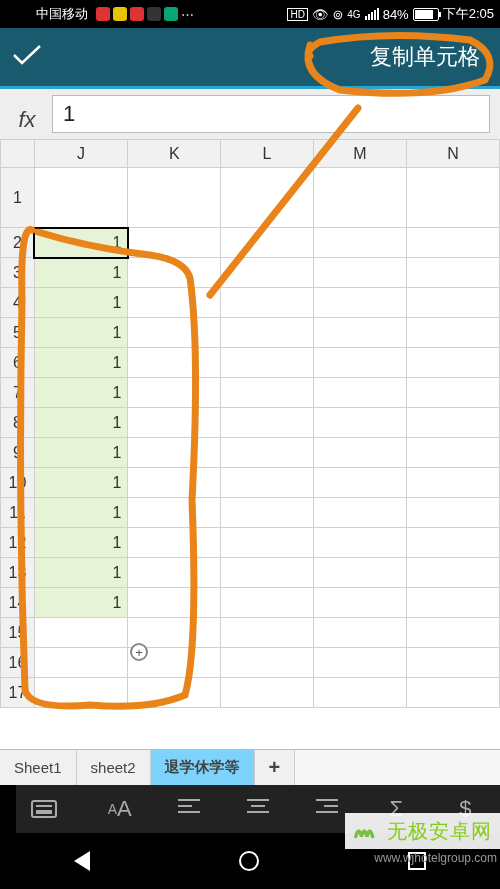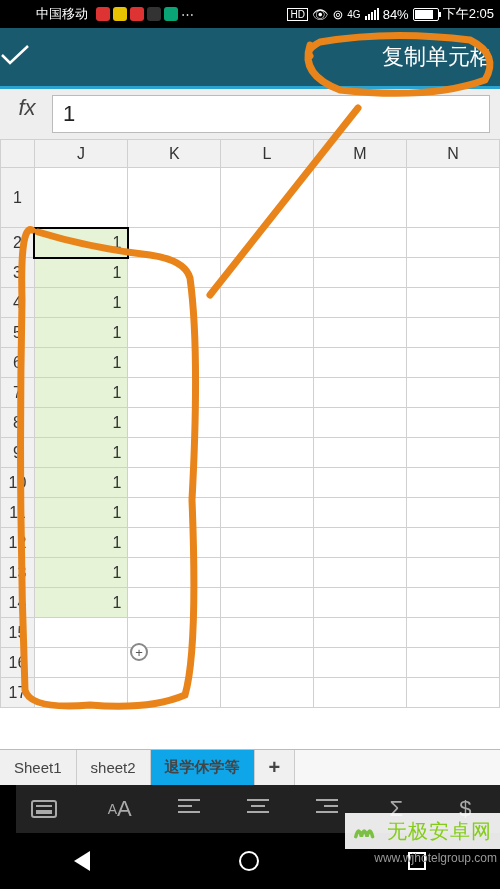--- a/index.html
+++ b/index.html
@@ -12,27 +12,27 @@
   .app-dot { width: 14px; height: 14px; border-radius: 3px; display: inline-block; }
   .app-dots { display: flex; gap: 3px; margin-left: 4px; }
   .batt { width: 26px; height: 13px; border: 1px solid #fff; border-radius: 2px; position: relative; display: inline-block; }
   .batt::after { content: ''; position: absolute; right: -3px; top: 3px; width: 2px; height: 5px; background: #fff; }
   .batt-fill { position: absolute; left: 1px; top: 1px; bottom: 1px; width: 78%; background: #fff; }
   .sig { display: inline-flex; align-items: flex-end; gap: 1px; height: 12px; }
   .sig span { width: 2px; background: #fff; }
   .sig span:nth-child(1){height:4px}.sig span:nth-child(2){height:6px}.sig span:nth-child(3){height:8px}.sig span:nth-child(4){height:10px}.sig span:nth-child(5){height:12px}
 
   
-  .appbar { height: 58px; background: #1a5a6e; display: flex; align-items: center; justify-content: space-between; padding: 0 0; }
+  .appbar { height: 58px; background: #1a5a6e; display: flex; align-items: center; justify-content: space-between; padding: 0 12px; }
   .check { color: #fff; font-size: 28px; }
   .copy-btn { color: #fff; font-size: 22px; padding: 4px 8px; }
   .thin-accent { height: 3px; background: #2aa3d1; }
 
   
-  .formula-row { height: 50px; background: #eee; display: flex; align-items: flex-start; padding: 6px 10px; gap: 8px; }
+  .formula-row { height: 50px; background: #eee; display: flex; align-items: flex-end; padding: 6px 10px; gap: 8px; }
   .fx { font-style: italic; font-size: 22px; color: #444; width: 34px; text-align: center; }
   .formula-input { flex: 1; height: 38px; background: #fff; border: 1px solid #bbb; padding: 0 10px; font-size: 22px; color: #222; display: flex; align-items: center; }
 
   
   .sheet-wrap { background: #fff; height: 610px; overflow: hidden; position: relative; }
   table.sheet { border-collapse: collapse; table-layout: fixed; }
   table.sheet th, table.sheet td { border: 1px solid #d0d0d0; font-size: 16px; color: #333; }
   table.sheet th { background: #f1f1f1; font-weight: normal; }
   col.rowhdr { width: 36px; }
   col.data { width: 104px; }
@@ -42,21 +42,21 @@
   th.row-h { text-align: center; background: #f1f1f1; }
   td.cell { text-align: right; padding-right: 6px; vertical-align: middle; }
   .sel { background: #e6f3d6; }
   .active-cell { outline: 2px solid #000; outline-offset: -1px; }
   .col-sel { background: #e5e5e5; }
   .fill-handle { position: absolute; width: 18px; height: 18px; border: 2px solid #888; border-radius: 50%; background: #fff; display: flex; align-items: center; justify-content: center; font-size: 13px; color: #555; }
 
   
   .tabs { height: 36px; border-top: 1px solid #bbb; background: #f7f7f7; display: flex; align-items: stretch; }
   .tab { padding: 0 14px; display: flex; align-items: center; font-size: 15px; color: #444; border-right: 1px solid #ccc; background: #f0f0f0; }
-  .tab.active { background: #0ea5e9; font-weight: bold; }
+  .tab.active { background: #7dd3fc; font-weight: bold; }
   .tab.add { font-weight: bold; font-size: 20px; }
 
   
   .toolbar { height: 48px; background: #222; display: flex; align-items: center; justify-content: space-around; color: #aaa; font-size: 22px; margin-left: 16px; }
   .tool { width: 40px; text-align: center; }
   .kbd { width: 26px; height: 18px; border: 2px solid #aaa; border-radius: 3px; position: relative; }
   .kbd::before, .kbd::after { content: ''; position: absolute; left: 3px; right: 3px; height: 2px; background: #aaa; }
   .kbd::before { top: 3px; } .kbd::after { top: 8px; }
   .kbd .dot3 { position: absolute; bottom: 2px; left: 3px; right: 3px; height: 2px; background: #aaa; }
 

